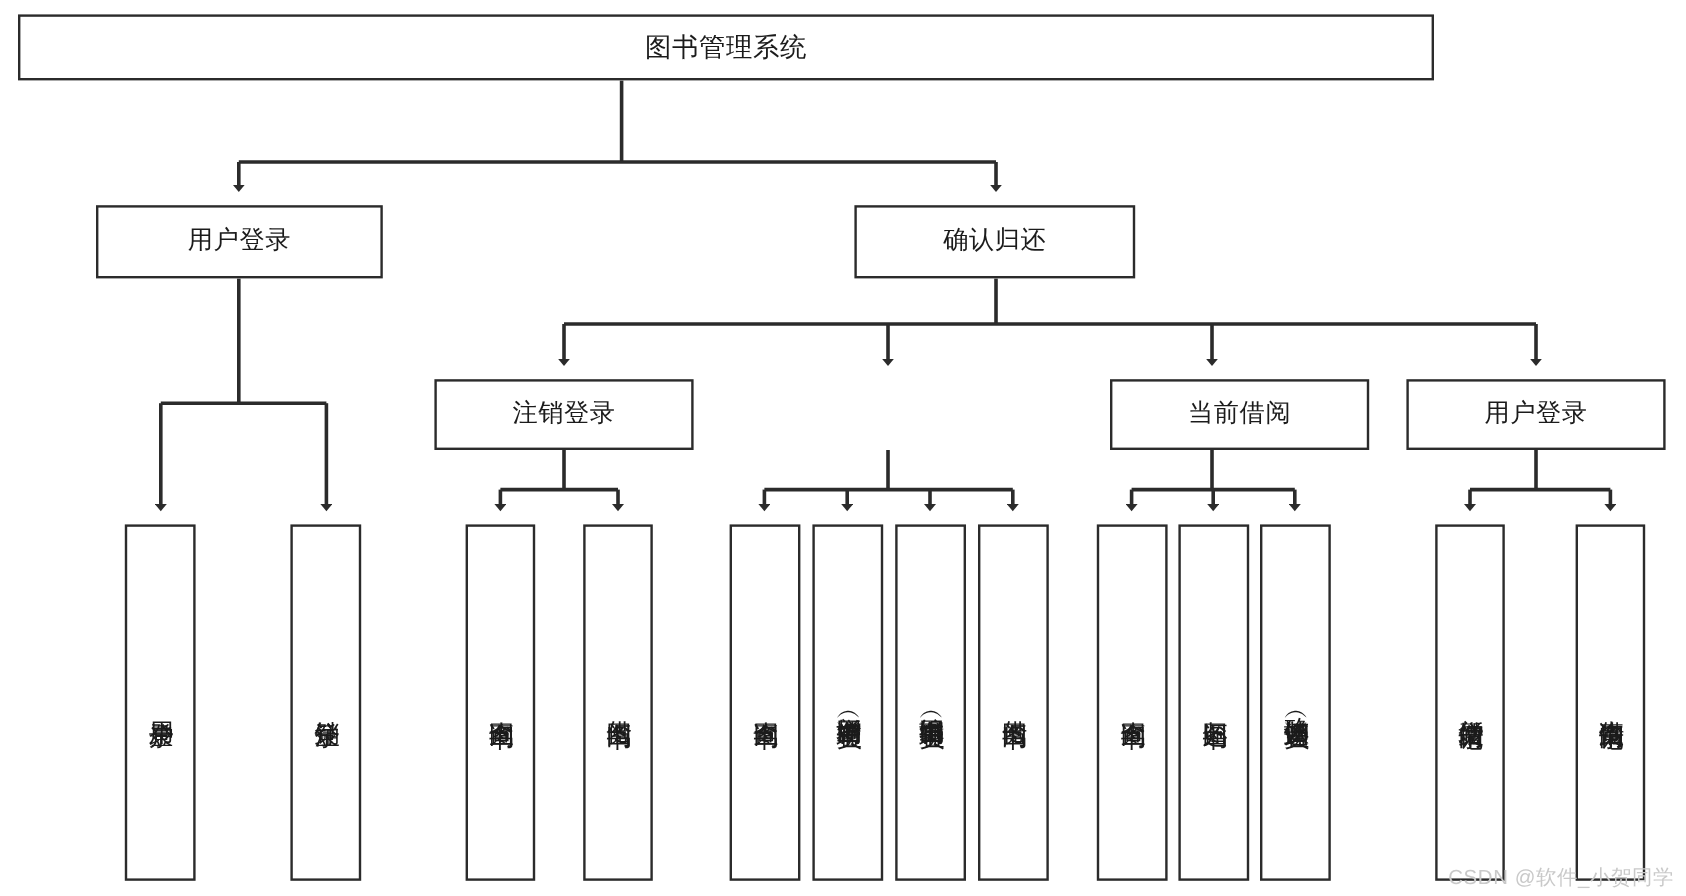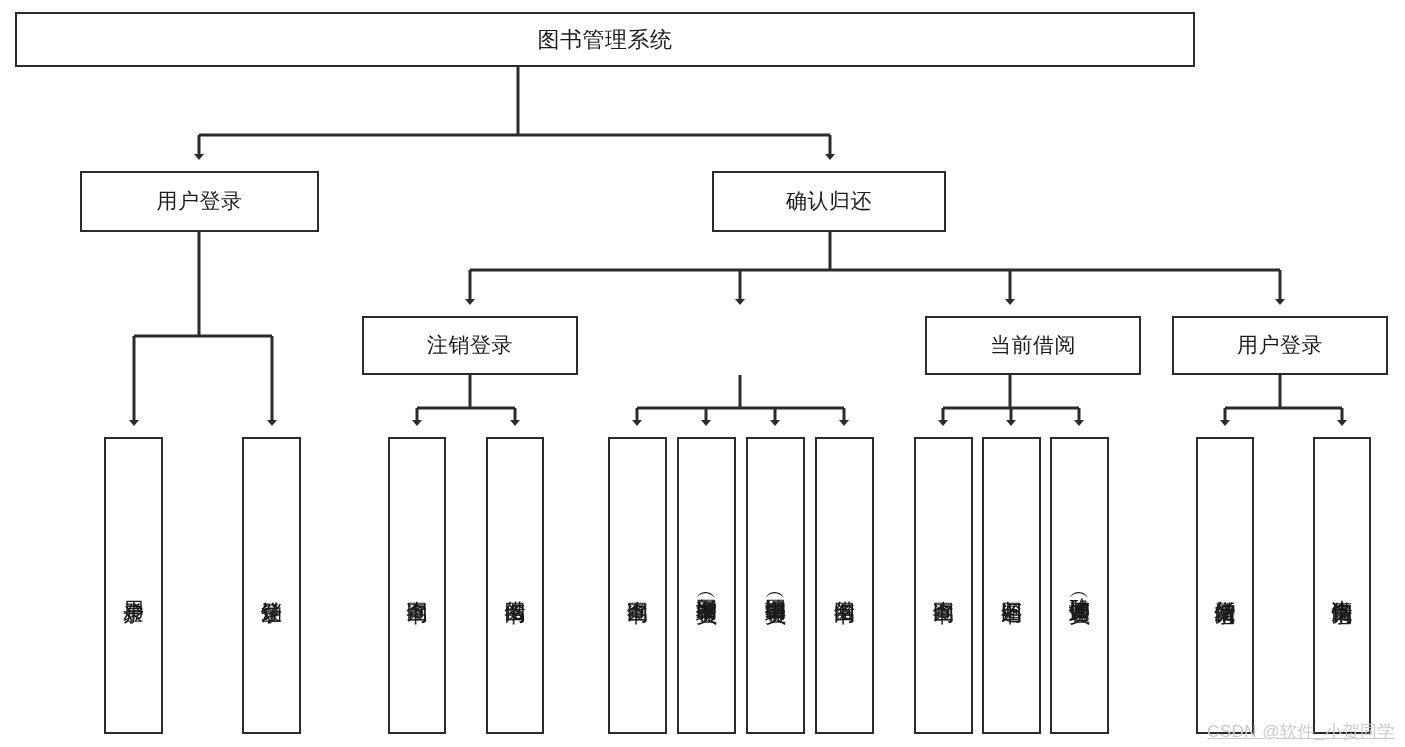--- a/index.html
+++ b/index.html
@@ -72,21 +72,20 @@
     pointer-events: none;
   }
   #watermark {
     position: absolute;
     right: 10px;
     bottom: 4px;
     color: #c9c9c9;
     font-size: 17px;
     letter-spacing: 0.5px;
     white-space: nowrap;
-    text-decoration: underline;
   }
 </style>
 </head>
 <body>
 
 <div id="diagram-root">
 
   <svg id="connector-layer" viewBox="0 0 1405 747" width="1405" height="747" xmlns="http://www.w3.org/2000/svg">
     <defs>
       <marker id="arrowhead" markerWidth="10" markerHeight="10" refX="3" refY="5" orient="auto" markerUnits="userSpaceOnUse">

